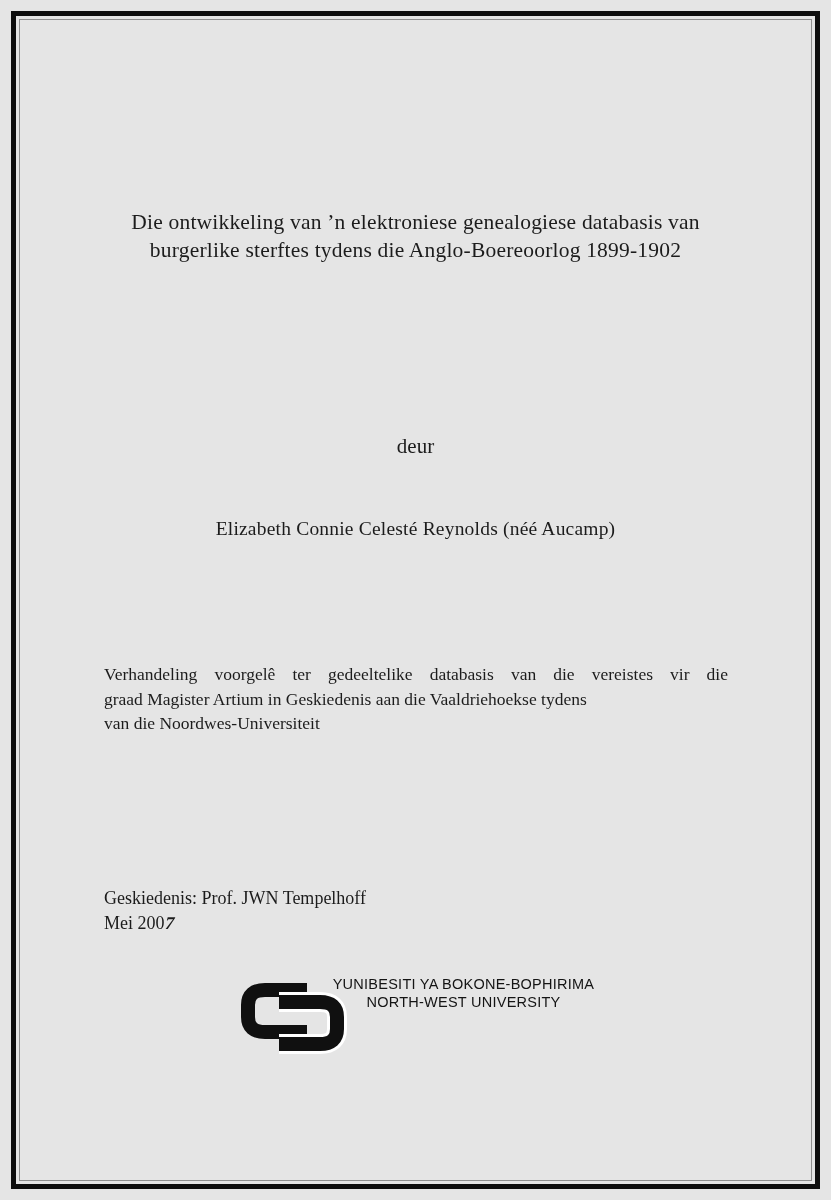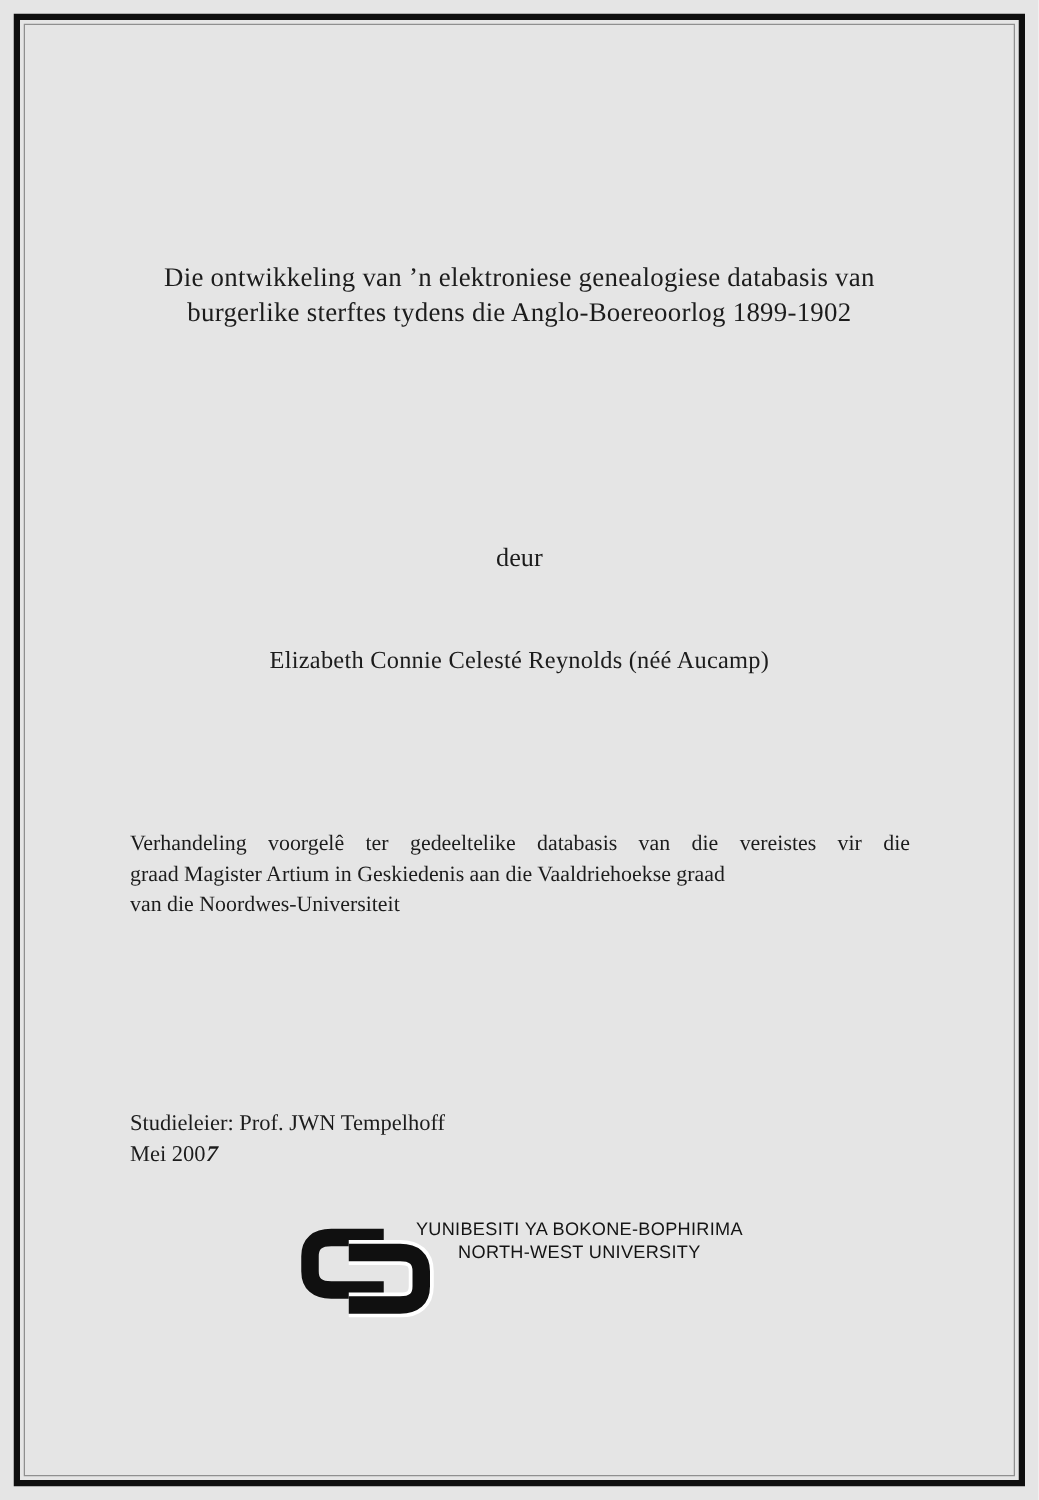--- a/index.html
+++ b/index.html
@@ -125,26 +125,26 @@
     <div class="title-line">Die ontwikkeling van ’n elektroniese genealogiese databasis van</div>
     <div class="title-line">burgerlike sterftes tydens die Anglo-Boereoorlog 1899-1902</div>
   </div>
 
   <div class="byline">deur</div>
 
   <div class="author">Elizabeth Connie Celesté Reynolds (néé Aucamp)</div>
 
   <div class="statement">
     <div class="justified">Verhandeling voorgelê ter gedeeltelike databasis van die vereistes vir die</div>
-    <div><span>graad </span><span class="degree-name">Magister Artium</span><span> in Geskiedenis aan die Vaaldriehoekse graad</span></div>
+    <div><span>graad </span><span class="degree-name">Magister Artium</span><span> in Geskiedenis aan die Vaaldriehoekse tydens</span></div>
     <div>van die Noordwes-Universiteit</div>
   </div>
 
   <div class="supervisor-block">
-    <div>Studieleier: Prof. JWN Tempelhoff</div>
+    <div>Geskiedenis: Prof. JWN Tempelhoff</div>
     <div><span>Mei 200</span><span class="digit-seven">7</span></div>
   </div>
 
   <div class="logo-row">
     <svg class="logo-mark" width="112" height="76" viewBox="0 0 112 76" xmlns="http://www.w3.org/2000/svg">
 
       <path d="M 70 12 H 28 Q 11 12 11 27 V 39 Q 11 54 28 54 H 70" fill="none" stroke="#101010" stroke-width="14"></path>
 
       <path d="M 42 24 H 83 Q 100 24 100 39 V 51 Q 100 66 83 66 H 42" fill="none" stroke="#ffffff" stroke-width="20"></path>
       <path d="M 42 24 H 83 Q 100 24 100 39 V 51 Q 100 66 83 66 H 42" fill="none" stroke="#101010" stroke-width="14"></path>

